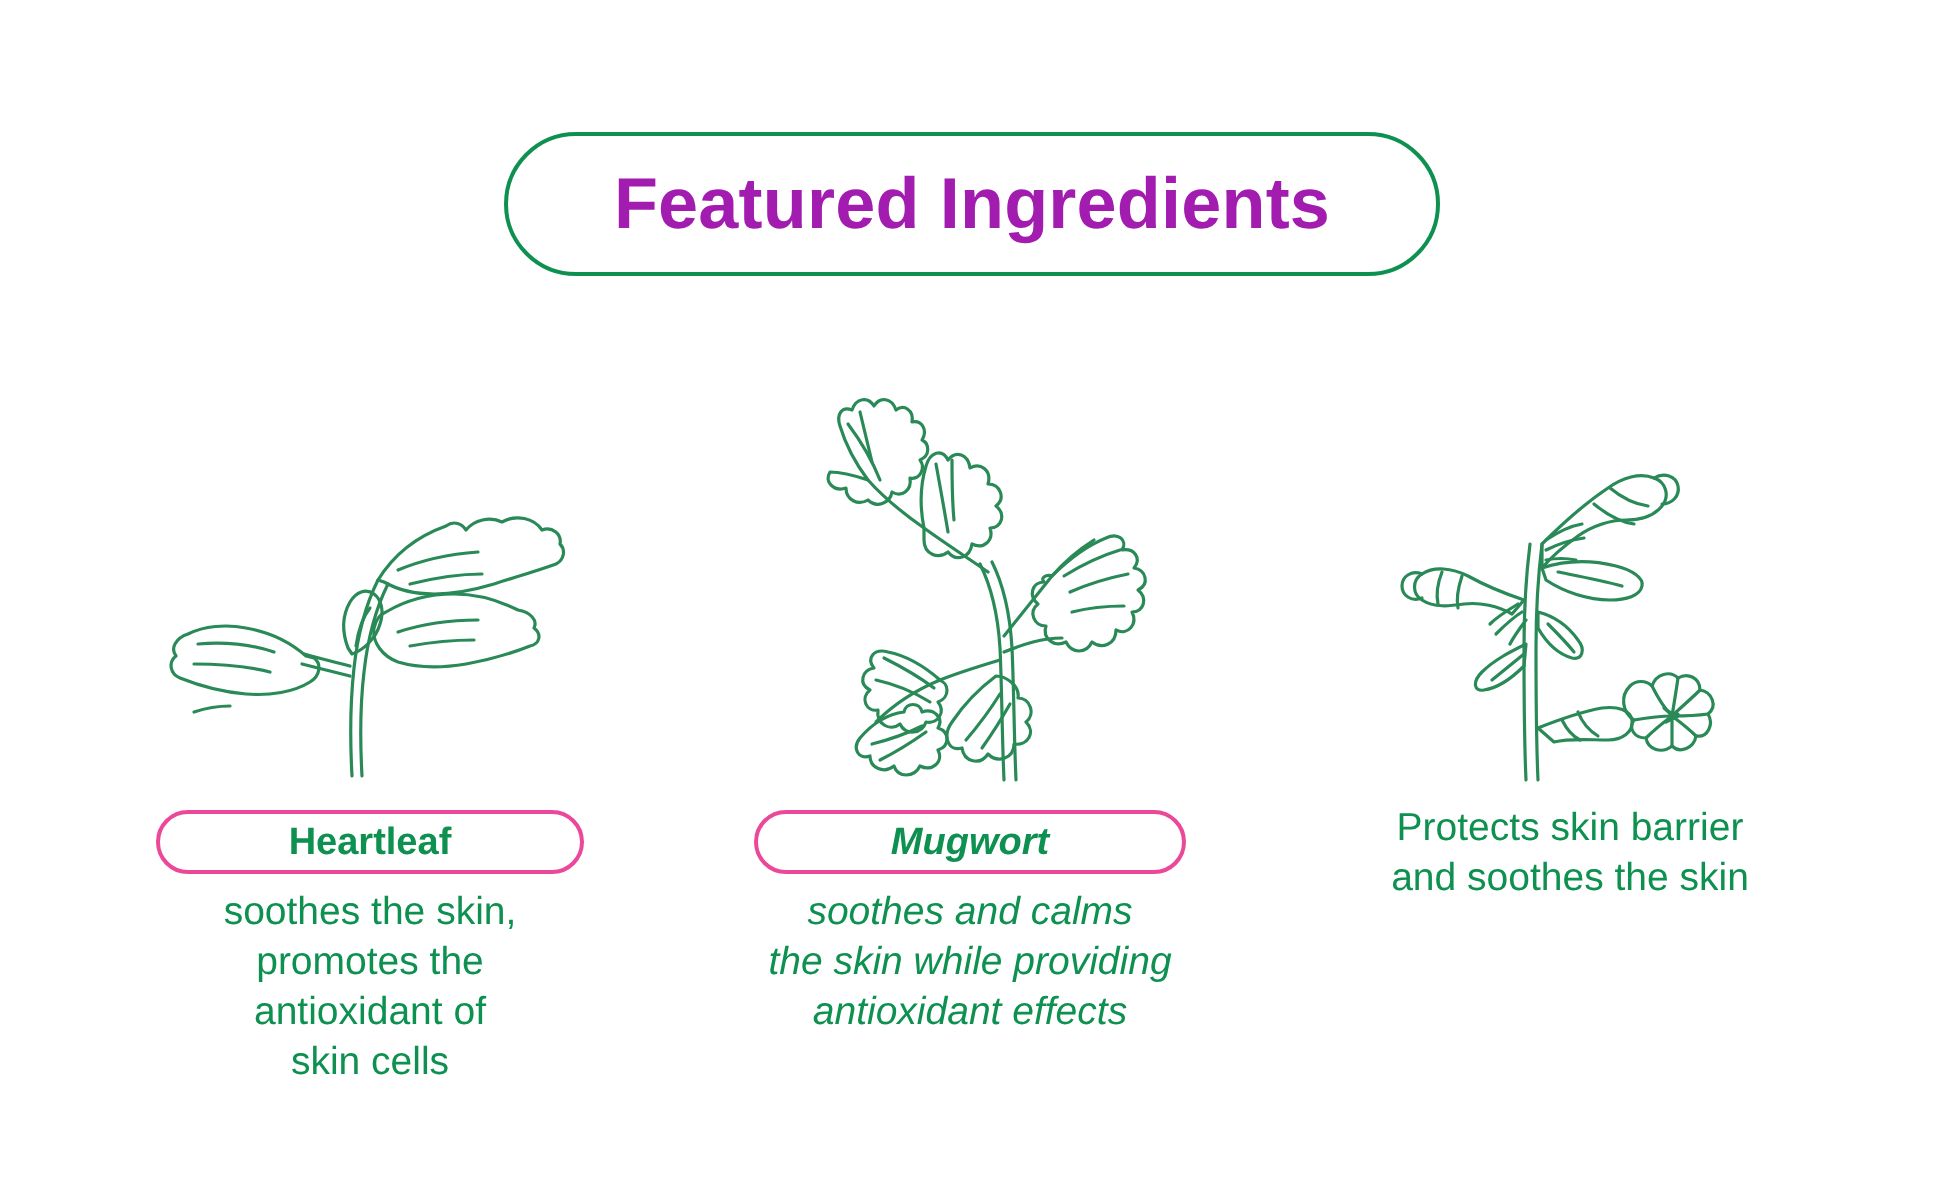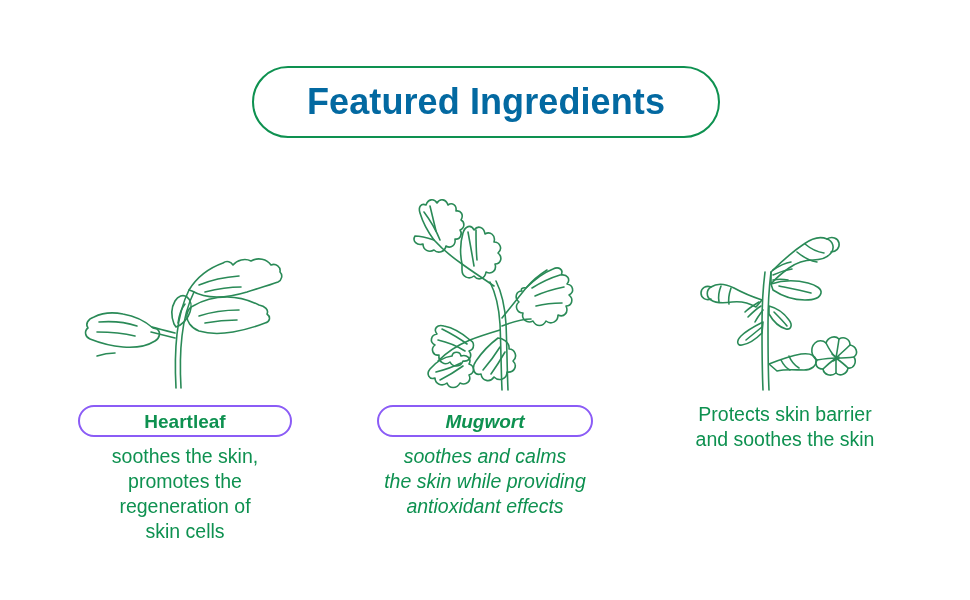--- a/index.html
+++ b/index.html
@@ -34,21 +34,21 @@
     border: 2.5px solid #0e9150;
     border-radius: 36px;
     display: flex;
     align-items: center;
     justify-content: center;
   }
   .title-text {
     font-size: 36px;
     font-weight: 700;
     letter-spacing: 0.1px;
-    color: #0369a1;
+    color: #a21caf;
     line-height: 1;
     white-space: nowrap;
     text-align: right;
   }
 
   
   .columns {
     position: absolute;
     left: 0;
     top: 180px;
@@ -81,21 +81,21 @@
     stroke: #2a8a57;
     stroke-width: 1.6;
     stroke-linecap: round;
     stroke-linejoin: round;
   }
 
   
   .label-pill {
     box-sizing: border-box;
     height: 32px;
-    border: 2px solid #8b5cf6;
+    border: 2px solid #ec4899;
     border-radius: 16px;
     display: flex;
     align-items: center;
     justify-content: center;
     margin-top: 10px;
   }
   .label-pill.w-heartleaf { width: 214px; }
   .label-pill.w-mugwort   { width: 216px; }
   .label-pill.w-allantoin { width: 211px; }
   .label-text {
@@ -153,21 +153,21 @@
           <path d="M22 112 C34 112 48 113 60 116"></path>
 
           <path d="M22 136 C28 134 34 133 40 133"></path>
         </svg>
       </div>
       <div class="label-pill w-heartleaf">
         <span class="label-text">Heartleaf</span>
       </div>
       <div class="desc">soothes the skin,
 promotes the
-regeneration of
+antioxidant of
 skin cells</div>
     </div>
 
     <div class="col col-mugwort">
       <div class="art">
         <svg width="190" height="205" viewBox="0 0 190 205" aria-hidden="true">
 
           <path d="M112 200 C111 178 111 156 110 134 C109 118 106 104 100 92"></path>
           <path d="M118 200 C117 178 117 156 116 134 C115 117 112 103 106 91"></path>
 

